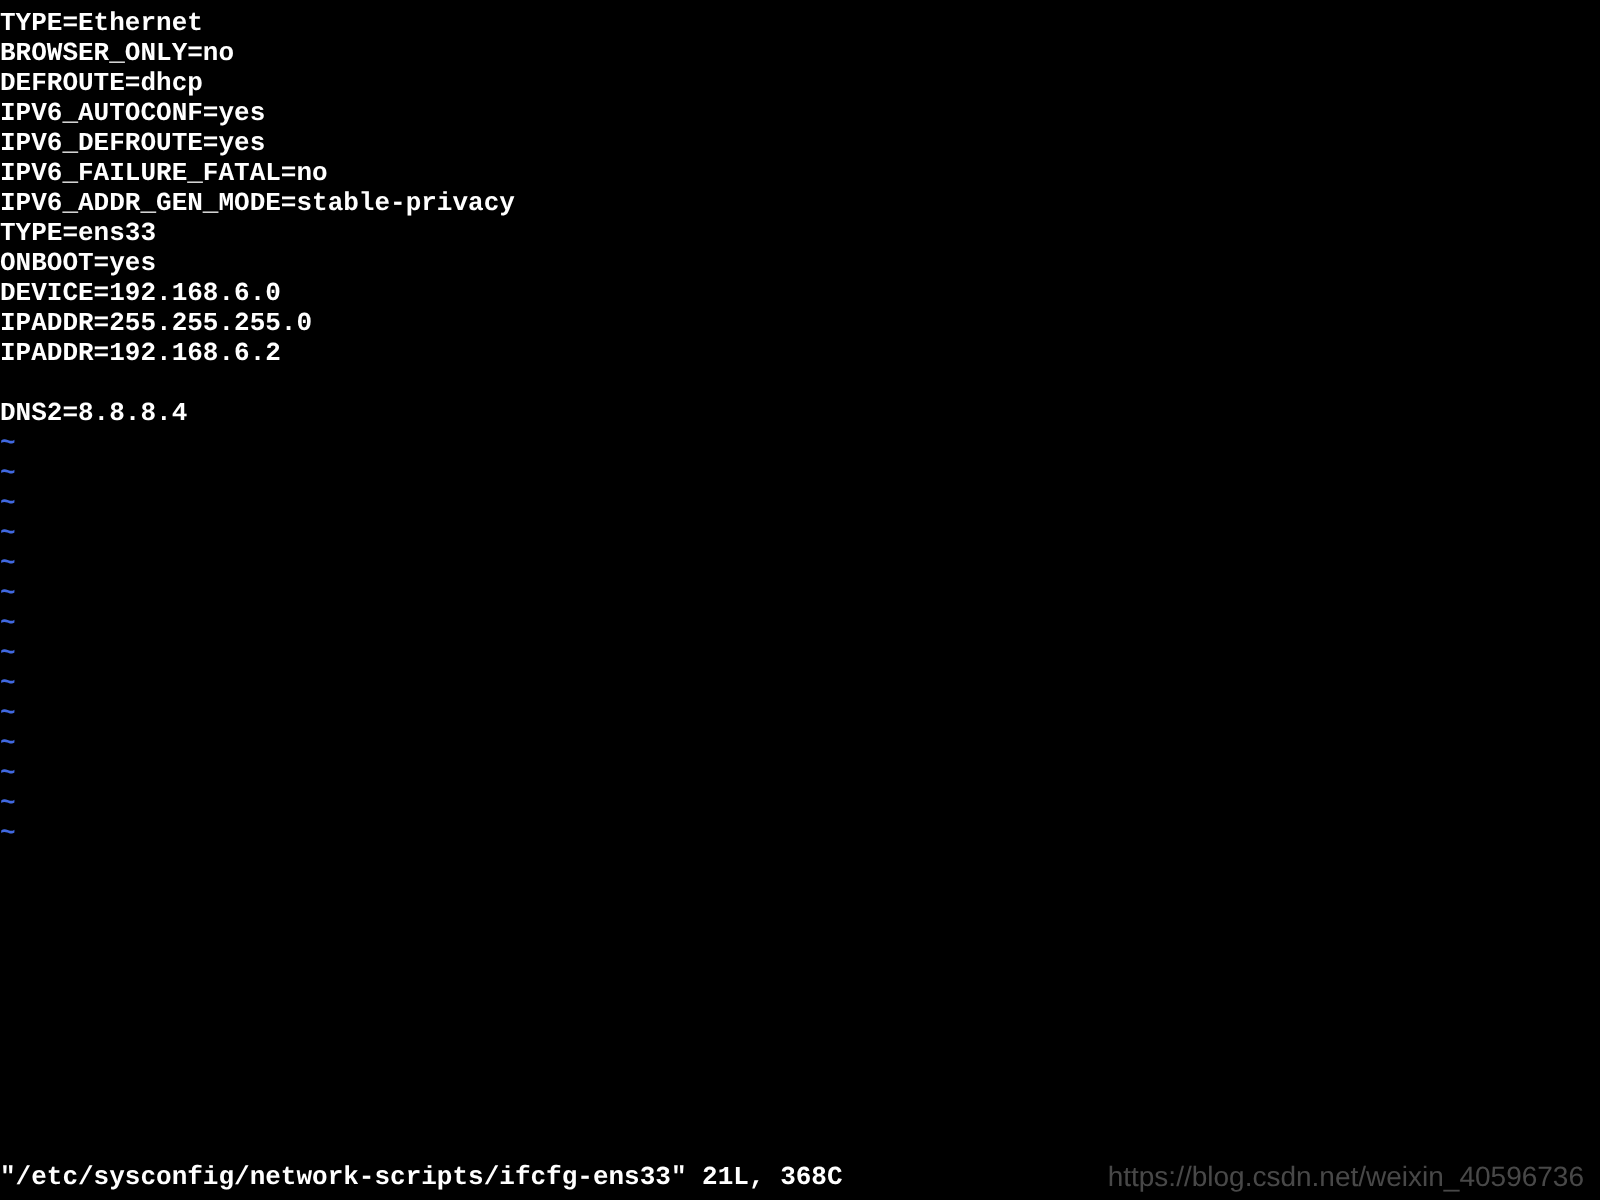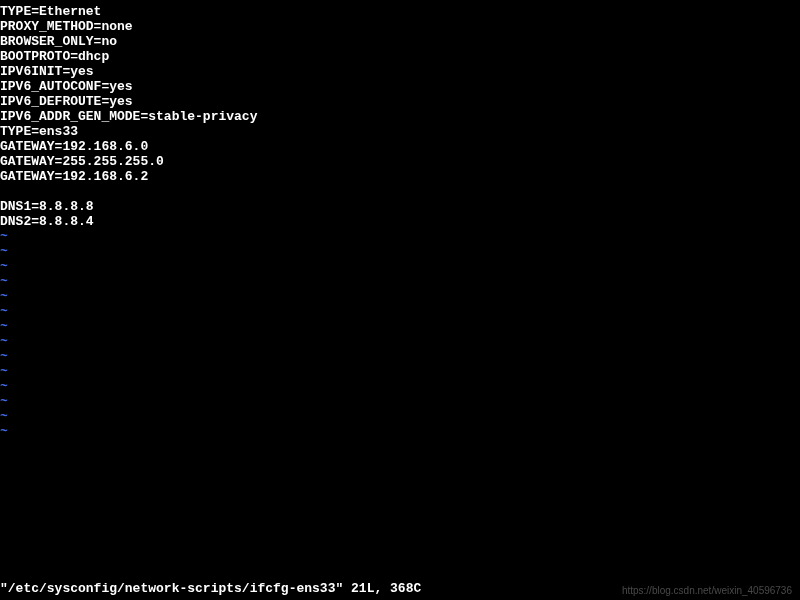--- a/index.html
+++ b/index.html
@@ -36,49 +36,48 @@
       left: 0;
       color: #fff;
       font-weight: bold;
       white-space: pre;
     }
     .watermark {
       position: absolute;
       bottom: 4px;
       right: 8px;
       color: rgba(180, 180, 180, 0.4);
-      font-size: 10px;
+      font-size: 14px;
       font-family: Arial, sans-serif;
       font-weight: normal;
     }
     .blank-line {
       height: 15px;
     }
   </style>
 </head>
 <body>
 
 <div class="terminal">
   <div id="config-lines">
       <div class="config-line">TYPE=Ethernet</div>
-      <div class="config-line">PROXY_METHOD=none</div>
       <div class="config-line">BROWSER_ONLY=no</div>
-      <div class="config-line">BOOTPROTO=dhcp</div>
-      <div class="config-line">IPV6INIT=yes</div>
+      <div class="config-line">DEFROUTE=dhcp</div>
       <div class="config-line">IPV6_AUTOCONF=yes</div>
       <div class="config-line">IPV6_DEFROUTE=yes</div>
+      <div class="config-line">IPV6_FAILURE_FATAL=no</div>
       <div class="config-line">IPV6_ADDR_GEN_MODE=stable-privacy</div>
       <div class="config-line">TYPE=ens33</div>
-      <div class="config-line">GATEWAY=192.168.6.0</div>
-      <div class="config-line">GATEWAY=255.255.255.0</div>
-      <div class="config-line">GATEWAY=192.168.6.2</div>
+      <div class="config-line">ONBOOT=yes</div>
+      <div class="config-line">DEVICE=192.168.6.0</div>
+      <div class="config-line">IPADDR=255.255.255.0</div>
+      <div class="config-line">IPADDR=192.168.6.2</div>
     </div>
   <div class="blank-line"></div>
   <div id="dns-lines">
-      <div class="config-line">DNS1=8.8.8.8</div>
       <div class="config-line">DNS2=8.8.8.4</div>
     </div>
   <div id="tilde-lines">
       <div class="tilde-line">~</div>
       <div class="tilde-line">~</div>
       <div class="tilde-line">~</div>
       <div class="tilde-line">~</div>
       <div class="tilde-line">~</div>
       <div class="tilde-line">~</div>
       <div class="tilde-line">~</div>

